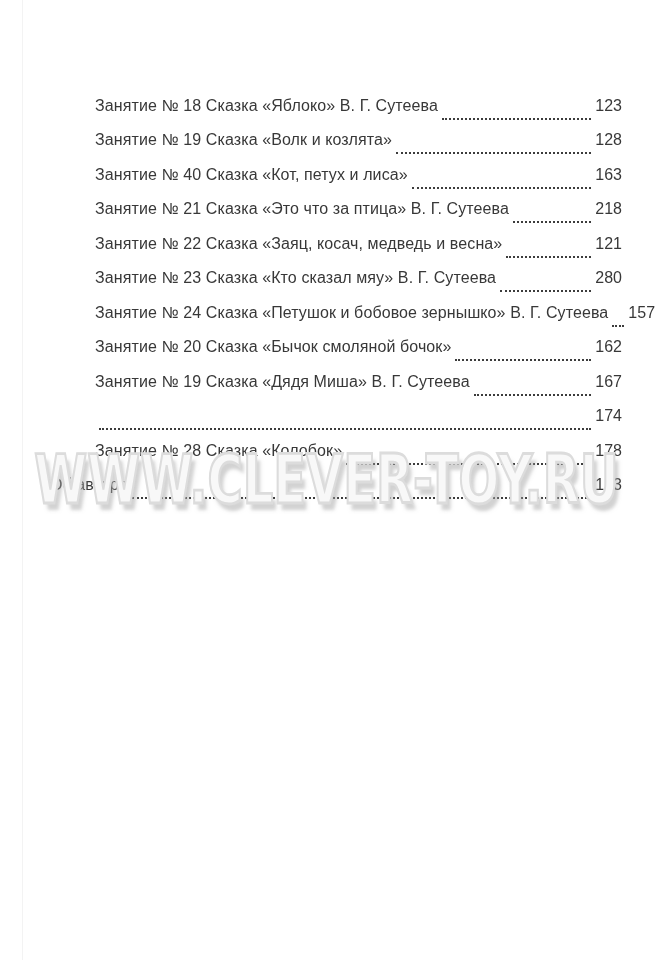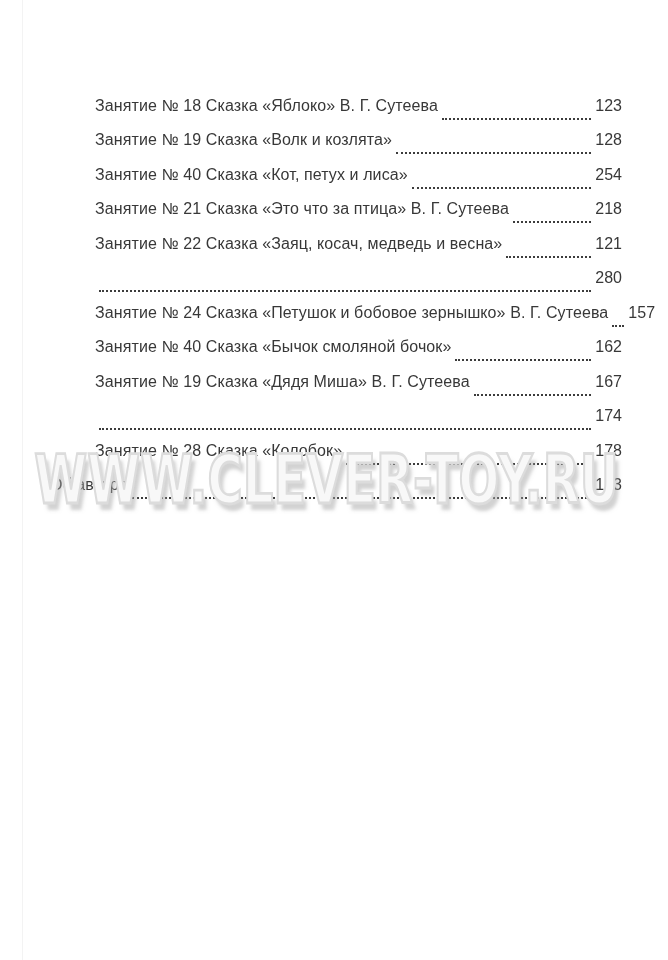--- a/index.html
+++ b/index.html
@@ -92,43 +92,44 @@
     <span class="pagenum">123</span>
   </div>
       <div class="row">
     <span class="title">Занятие № 19 Сказка «Волк и козлята»</span>
     <span class="leader"></span>
     <span class="pagenum">128</span>
   </div>
       <div class="row">
     <span class="title">Занятие № 40 Сказка «Кот, петух и лиса»</span>
     <span class="leader"></span>
-    <span class="pagenum">254</span>
+    <span class="pagenum">163</span>
   </div>
       <div class="row">
     <span class="title">Занятие № 21 Сказка «Это что за птица» В. Г. Сутеева</span>
     <span class="leader"></span>
     <span class="pagenum">218</span>
   </div>
       <div class="row">
     <span class="title">Занятие № 22 Сказка «Заяц, косач, медведь и весна»</span>
     <span class="leader"></span>
     <span class="pagenum">121</span>
   </div>
       <div class="row">
+    <span class="title">Занятие № 23 Сказка «Кто сказал мяу» В. Г. Сутеева</span>
     <span class="leader"></span>
     <span class="pagenum">280</span>
   </div>
       <div class="row">
     <span class="title">Занятие № 24 Сказка «Петушок и бобовое зернышко» В. Г. Сутеева</span>
     <span class="leader"></span>
     <span class="pagenum">157</span>
   </div>
       <div class="row">
-    <span class="title">Занятие № 40 Сказка «Бычок смоляной бочок»</span>
+    <span class="title">Занятие № 20 Сказка «Бычок смоляной бочок»</span>
     <span class="leader"></span>
     <span class="pagenum">162</span>
   </div>
       <div class="row">
     <span class="title">Занятие № 19 Сказка «Дядя Миша» В. Г. Сутеева</span>
     <span class="leader"></span>
     <span class="pagenum">167</span>
   </div>
       <div class="row">
     <span class="leader"></span>

